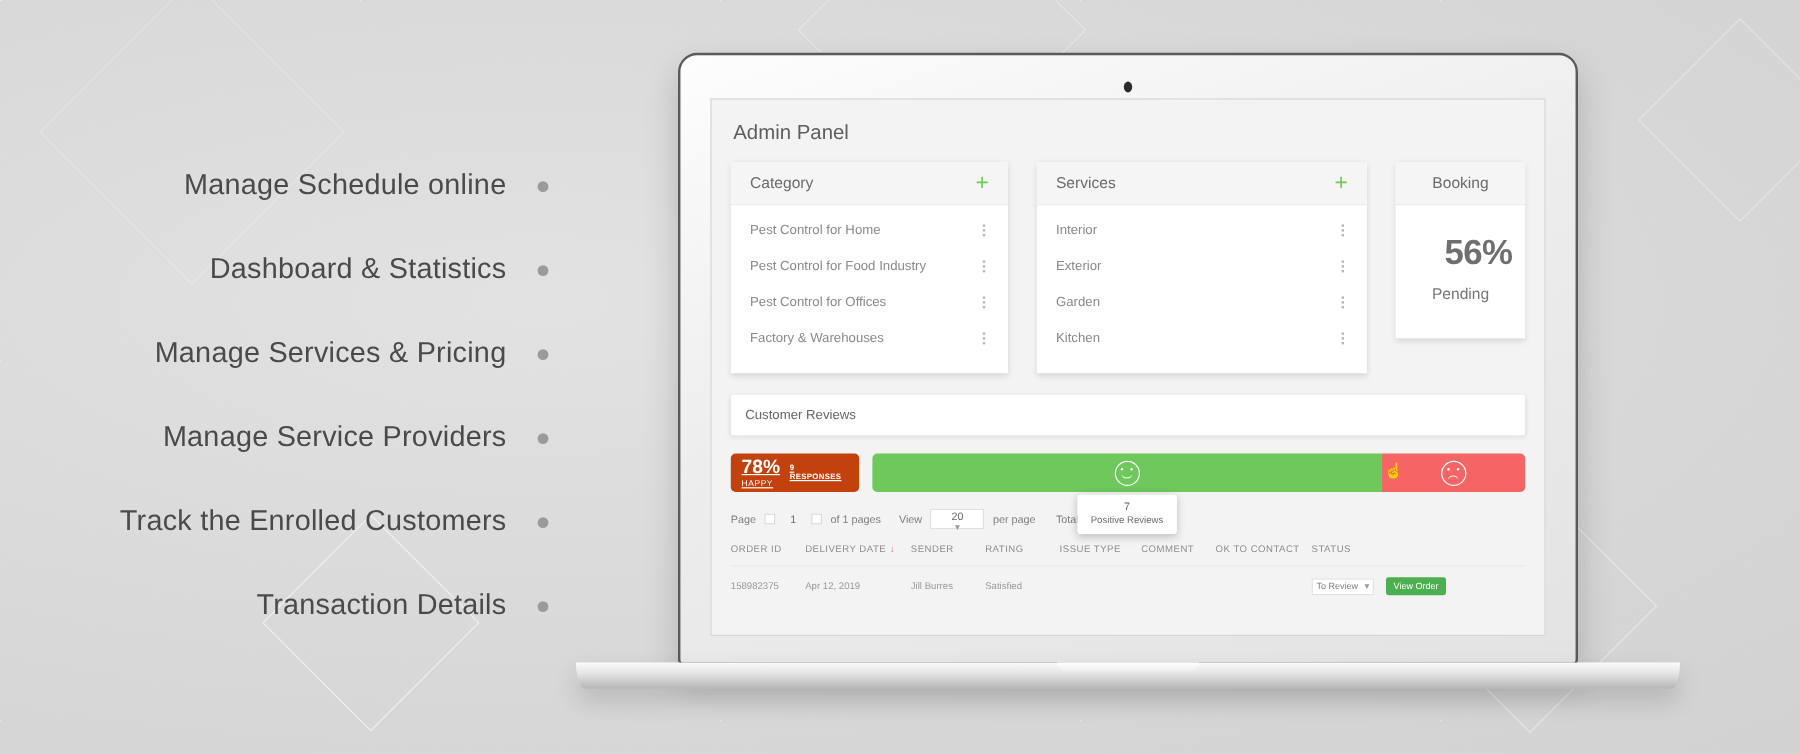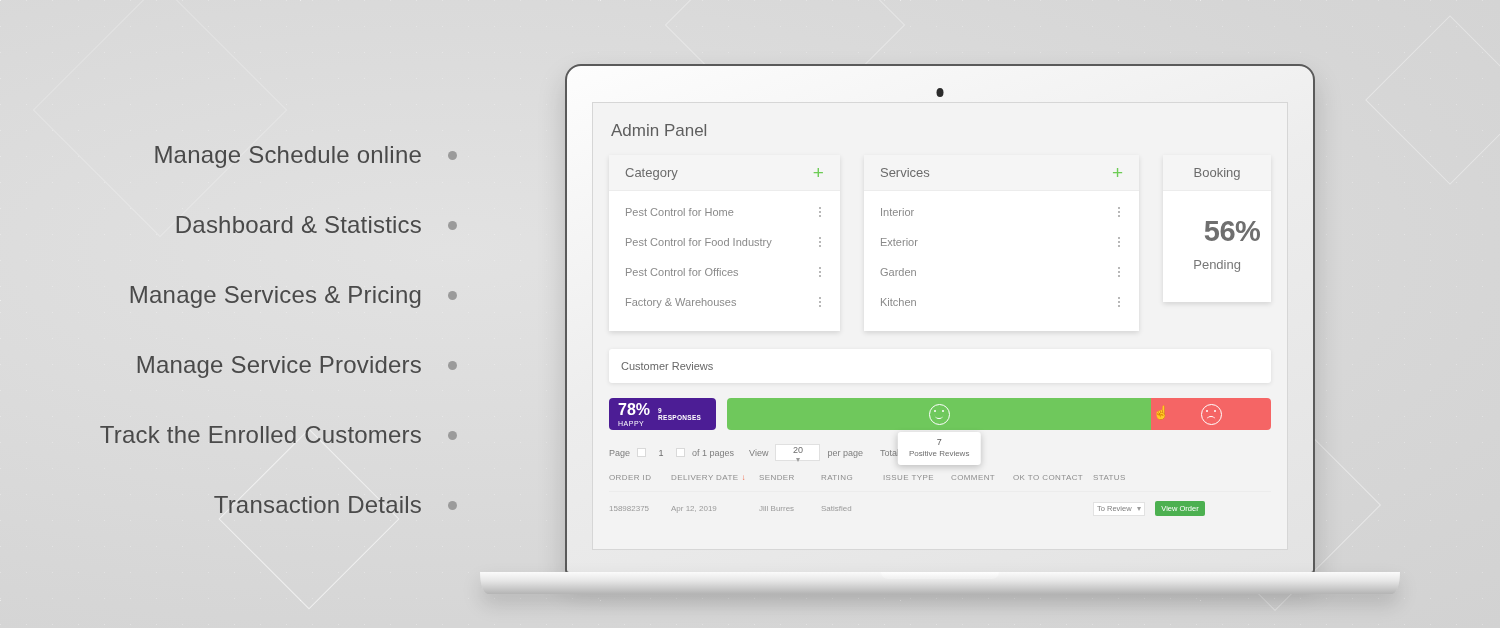--- a/index.html
+++ b/index.html
@@ -64,21 +64,21 @@
     border-radius: 50%;
     background: #9b9b9b;
     margin-left: 26px;
     flex: none;
   }
 
   
   #laptop {
     position: absolute;
     left: 480px;
-    top: 64px;
+    top: 44px;
     width: 920px;
     height: 530px;
   }
   #laptop-lid {
     position: absolute;
     left: 85px;
     top: 0;
     width: 750px;
     height: 510px;
     border-radius: 16px 16px 4px 4px;
@@ -552,21 +552,21 @@
           </div>
         </div>
 
       </div>
 
       <div id="reviews-bar-card">
         <span id="reviews-title">Customer Reviews</span>
       </div>
 
       <div id="happiness-row">
-        <div id="happy-badge" style="background: #4c1d95;">
+        <div id="happy-badge" style="background: #c2410c; text-decoration: underline;">
           <div>
             <div id="happy-pct">78%</div>
             <div id="happy-word">HAPPY</div>
           </div>
           <div id="responses-text">9 RESPONSES</div>
         </div>
 
         <div id="meter">
           <div id="meter-positive" style="flex: 78 1 0%; background: rgb(111, 200, 92);">
             <span class="face-icon">

